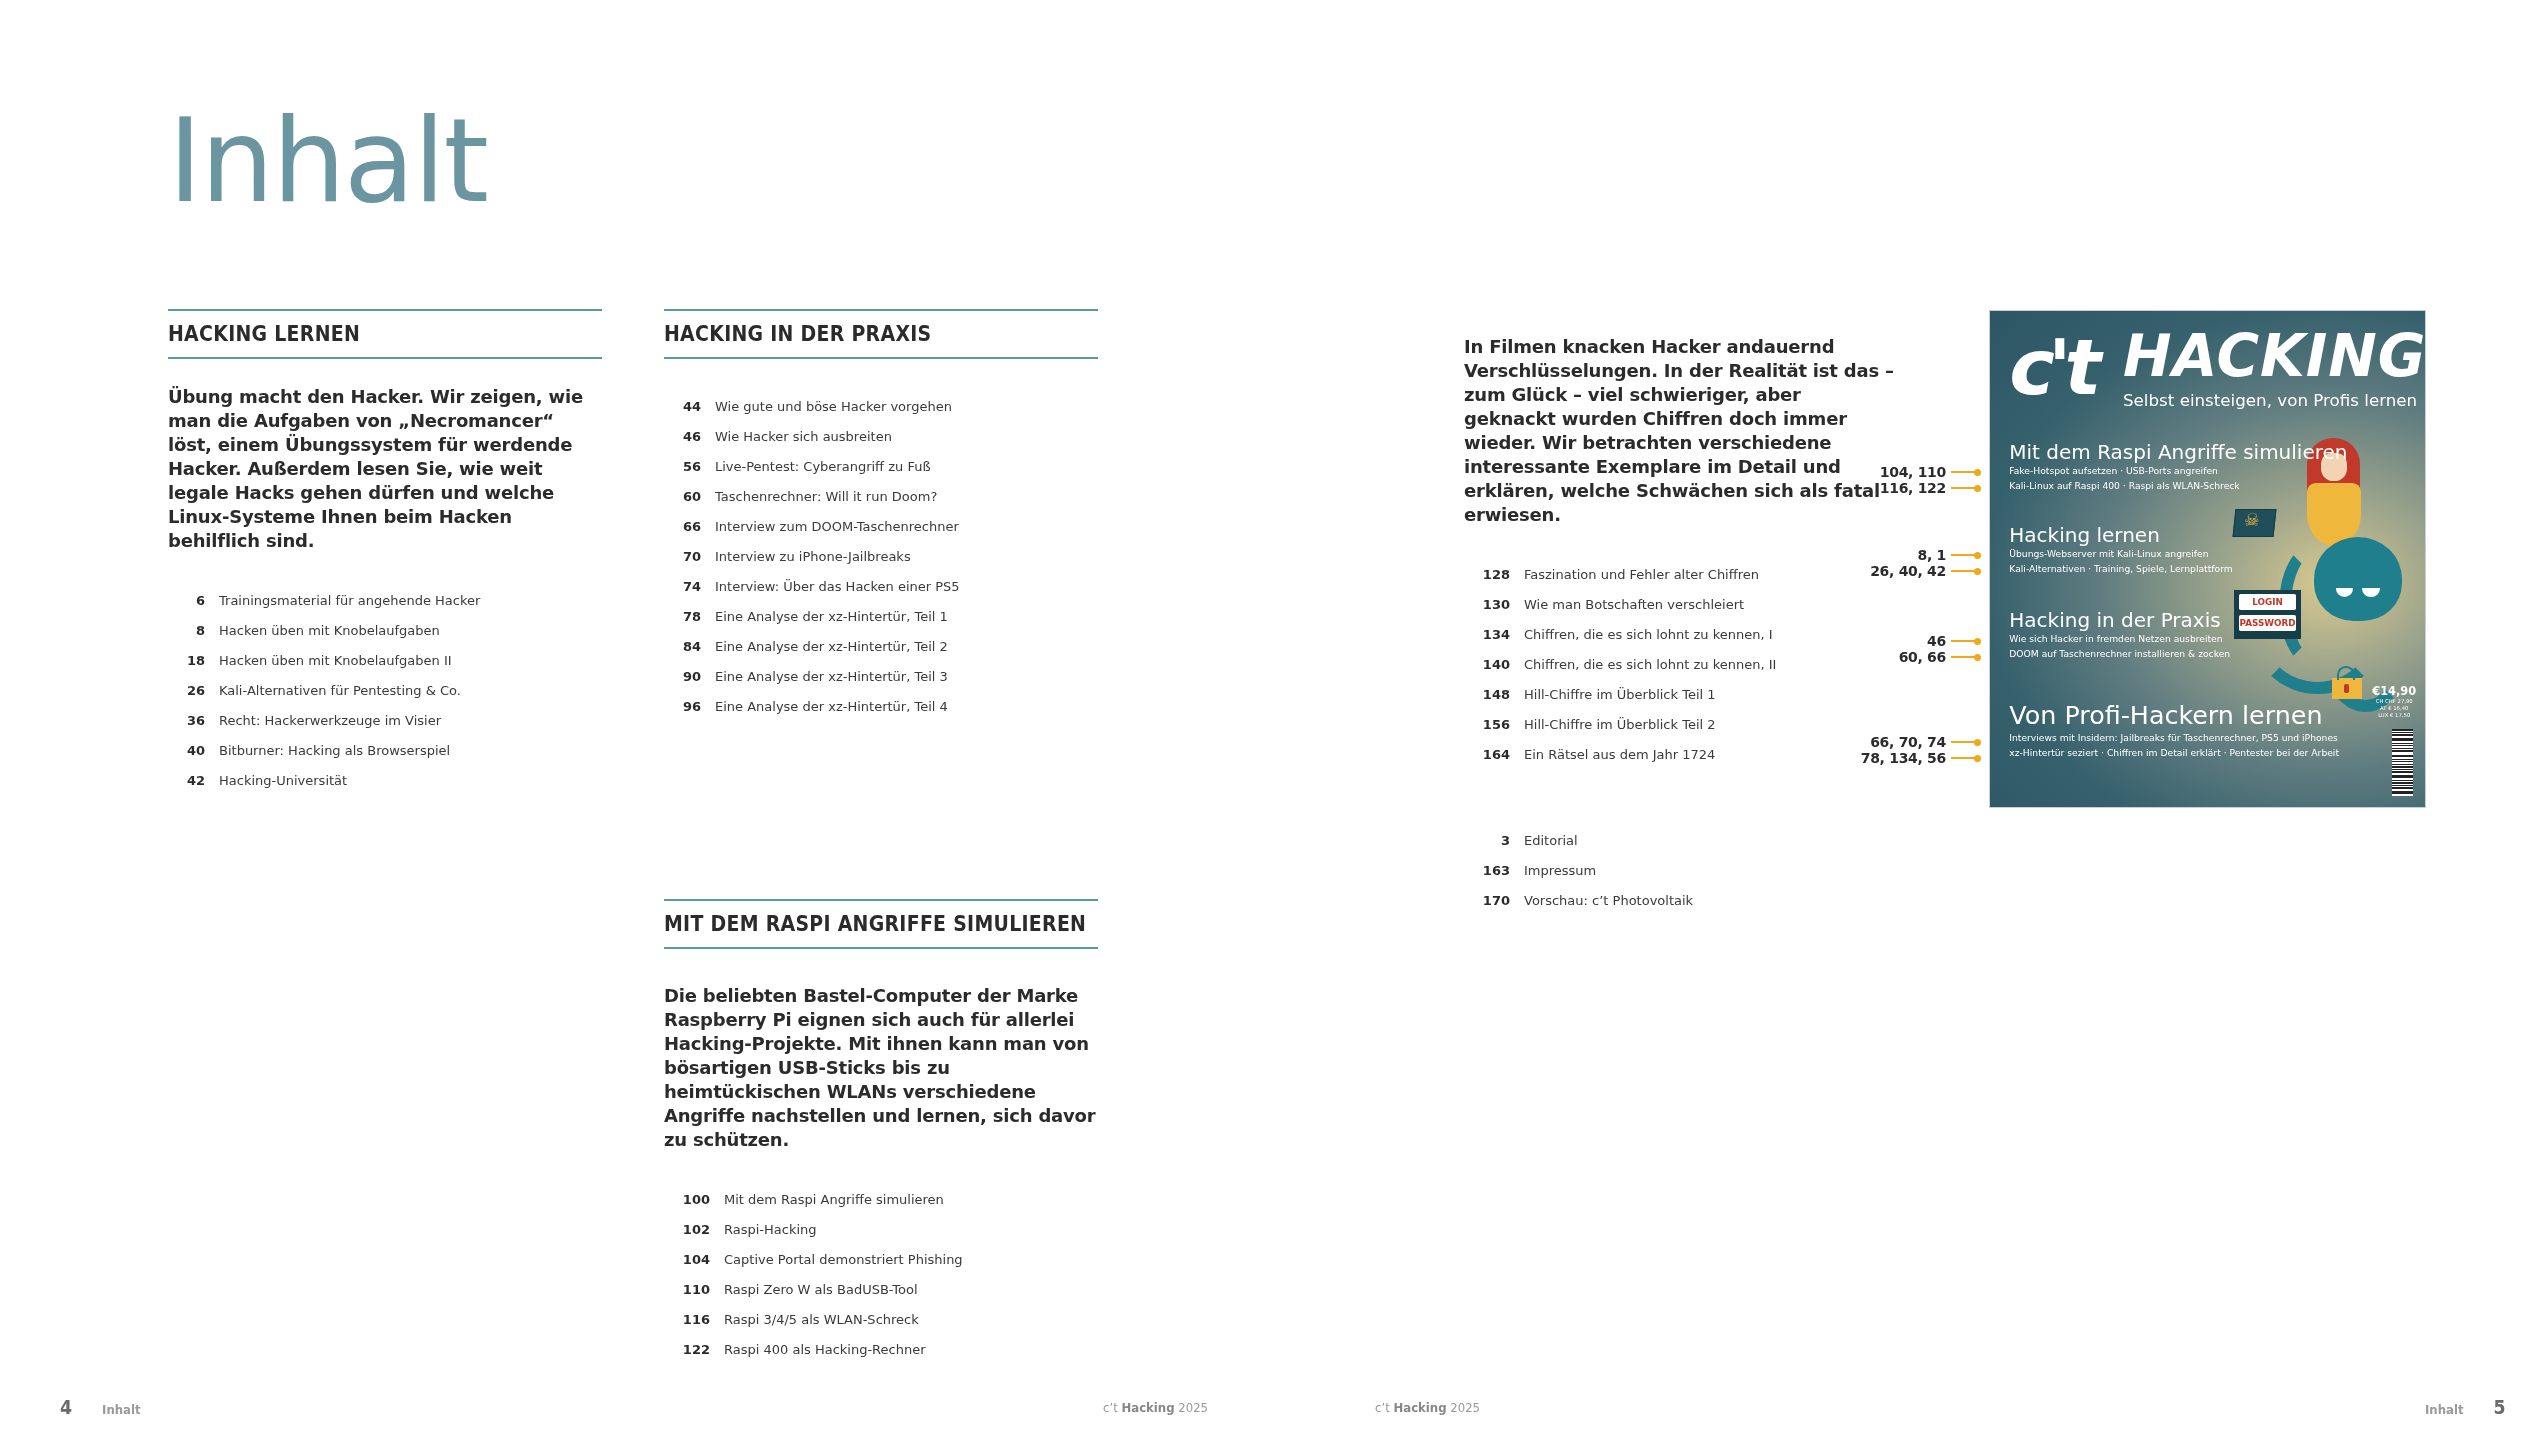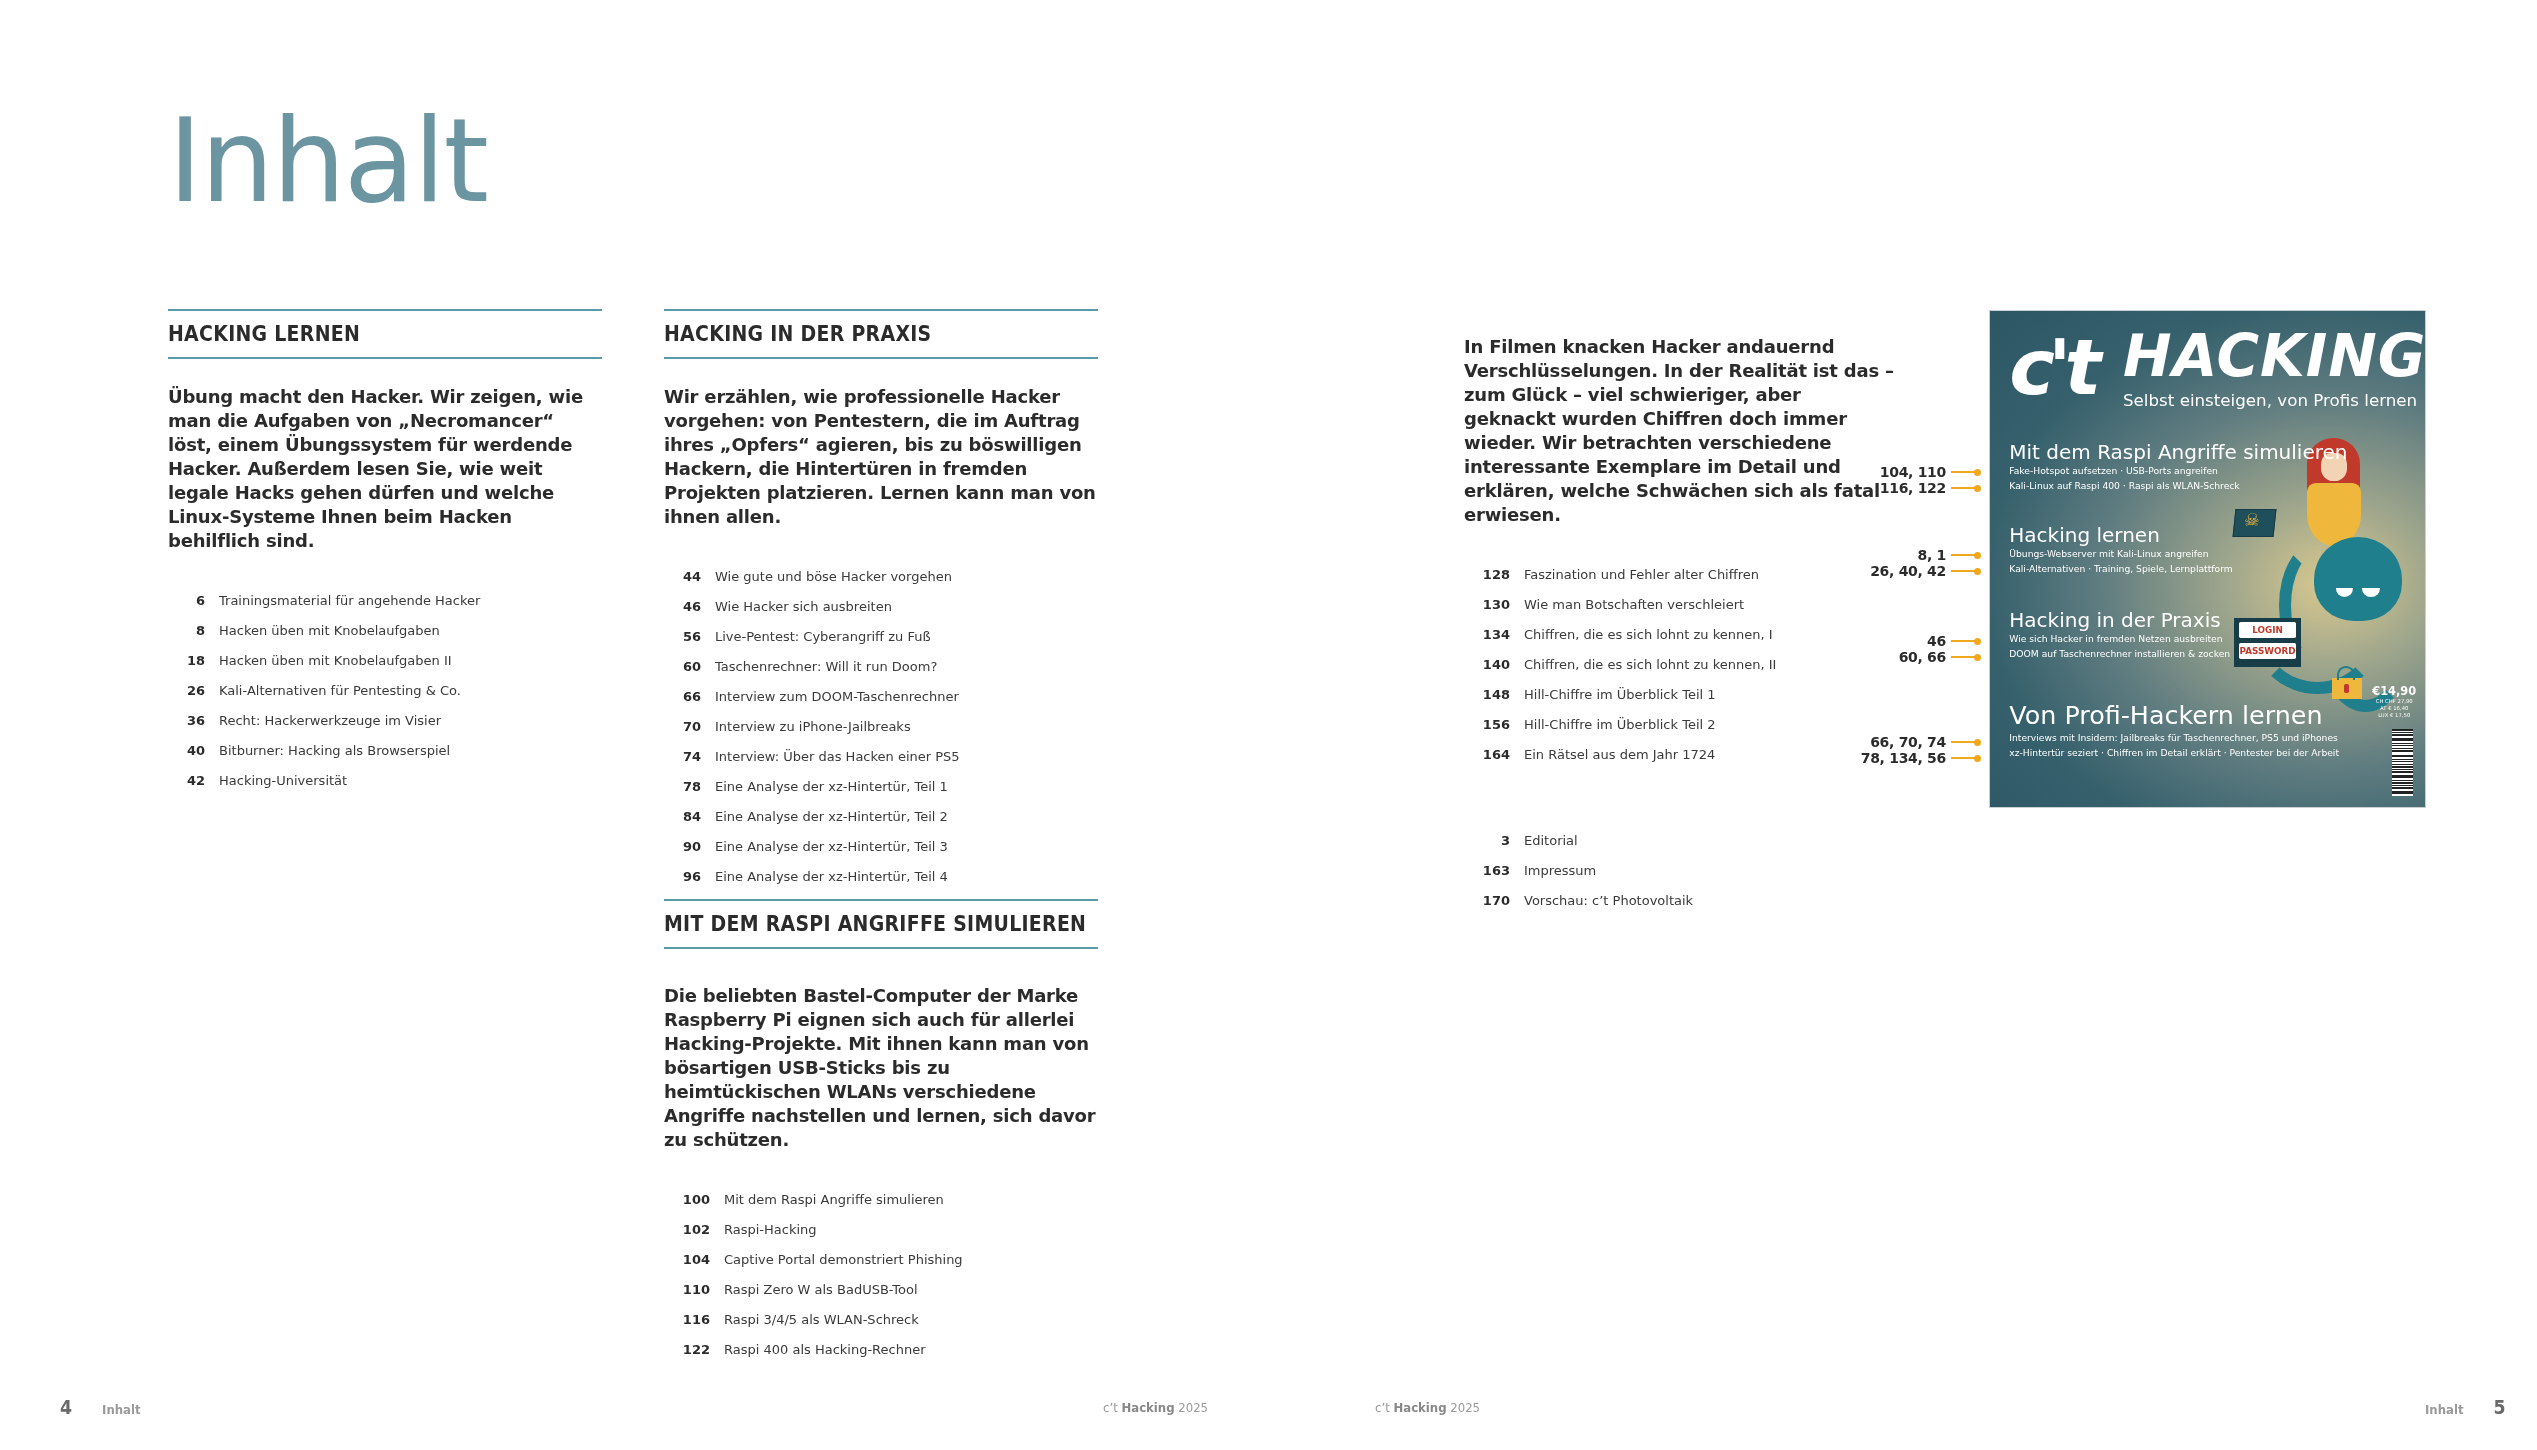--- a/index.html
+++ b/index.html
@@ -52,21 +52,21 @@
   
   .octo-head { position: absolute; left: 324px; top: 226px; width: 88px; height: 84px; background: #1f7f8c; border-radius: 50% 50% 45% 45%; }
   .octo-eyes { position: absolute; left: 344px; top: 277px; width: 49px; height: 10.5px; }
   .octo-eyes i { position: absolute; top: 0; width: 17.5px; height: 8.8px; background: #fff; border-radius: 0 0 8.8px 8.8px; }
   .tentacle { position: absolute; border: 12.3px solid #1f7f8c; border-radius: 50%; }
   .hacker-hood { position: absolute; left: 317px; top: 127px; width: 53px; height: 61px; background: #c0392b; border-radius: 26px 26px 5.3px 5.3px; }
   .hacker-face { position: absolute; left: 331px; top: 142px; width: 26px; height: 28px; background: #f2d3b3; border-radius: 10.5px 10.5px 12.3px 12.3px; }
   .shield { position: absolute; left: 317px; top: 172px; width: 54px; height: 63px; background: #f0b73d; border-radius: 8.8px 8.8px 50% 50%; }
   .laptop { position: absolute; left: 244px; top: 198px; width: 39px; height: 26px; background: #1f4f5a; border: 1.8px solid #163b44; transform: skew(-6deg); }
   .laptop::after { content: "☠"; position: absolute; left: 8.8px; top: 1.8px; color: #f0b73d; font-size: 17.5px; line-height: 1; }
-  .login-box { position: absolute; left: 244px; top: 279px; width: 67px; height: 49px; background: #173e48; margin-top: 28px; }
+  .login-box { position: absolute; left: 244px; top: 279px; width: 67px; height: 49px; background: #173e48; }
   .login-box div { margin: 4.4px 5.3px 0 5.3px; height: 16px; background: #fff; color: #c0392b; font-size: 8.8px; font-weight: 700; text-align: center; line-height: 16px; border-radius: 1.8px; }
   .padlock { position: absolute; left: 342px; top: 367px; width: 30px; height: 21px; background: #f0b73d; }
   .padlock::before { content: ""; position: absolute; left: 5.3px; top: -12.3px; width: 14px; height: 12.3px; border: 2.6px solid #1f7f8c; border-bottom: none; border-radius: 8.8px 8.8px 0 0; }
   .padlock::after { content: ""; position: absolute; left: 12.3px; top: 6.1px; width: 4.4px; height: 8.8px; background: #c0392b; border-radius: 1.8px; }
   
   .callout { position: absolute; display: flex; align-items: center; height: 14px; }
   .callout .pn { font-size: 14px; font-weight: 700; color: #2b2b2b; text-align: right; width: 105px; white-space: nowrap; letter-spacing: -0.3px; }
   .callout .ln { width: 26px; height: 1.8px; background: #f0a81e; margin-left: 5.3px; position: relative; }
   .callout .ln::after { content: ""; position: absolute; right: -3.5px; top: -2.6px; width: 7px; height: 7px; border-radius: 50%; background: #f0a81e; }
   
@@ -115,21 +115,20 @@
         <span class="num">42</span>
         <span class="ttl">Hacking-Universität</span>
       </li>
   </ul>
 </div>
 
 <div class="col" style="left:664px; top:309px;">
   <div class="sec-head">
       <span>HACKING IN DER PRAXIS</span>
     </div>
-  <div class="intro">Wir erzählen, wie professionelle Hacker vorgehen: von Pentestern, die im Auftrag ihres „Opfers“ agieren, bis zu böswilligen Hackern, die Hintertüren in fremden Projekten platzieren. Lernen kann man von ihnen allen.</div>
   <ul class="toc">
     <li>
         <span class="num">44</span>
         <span class="ttl">Wie gute und böse Hacker vorgehen</span>
       </li>
     <li>
         <span class="num">46</span>
         <span class="ttl">Wie Hacker sich ausbreiten</span>
       </li>
     <li>

